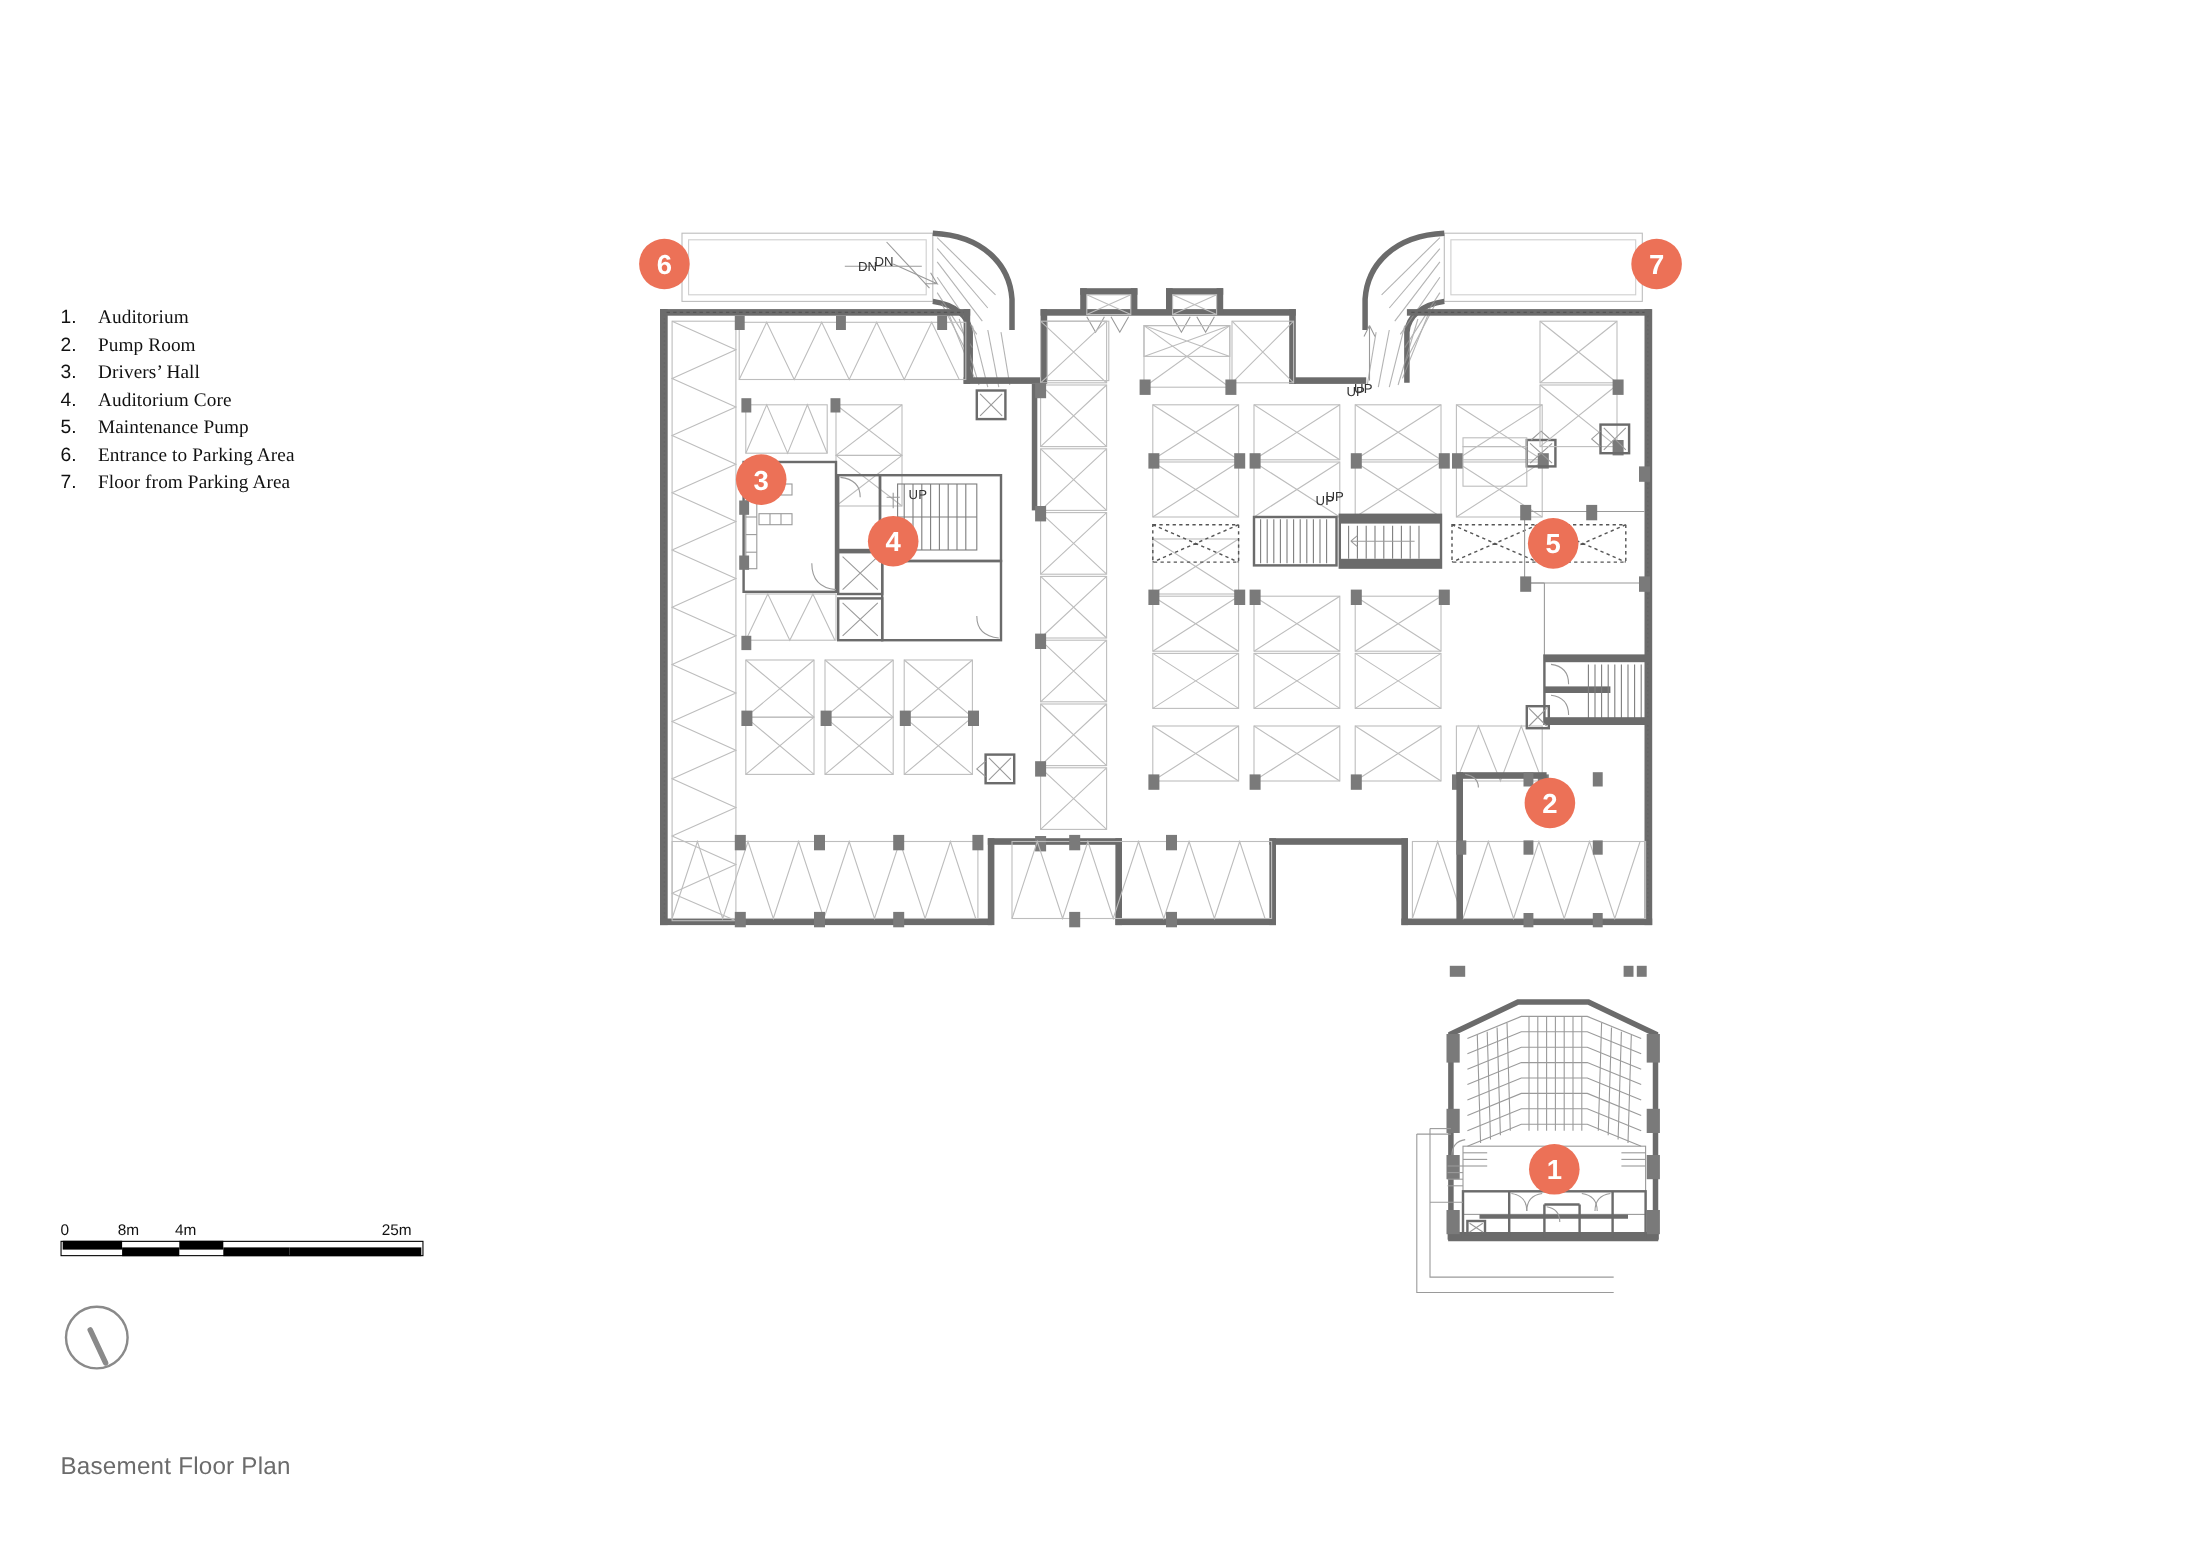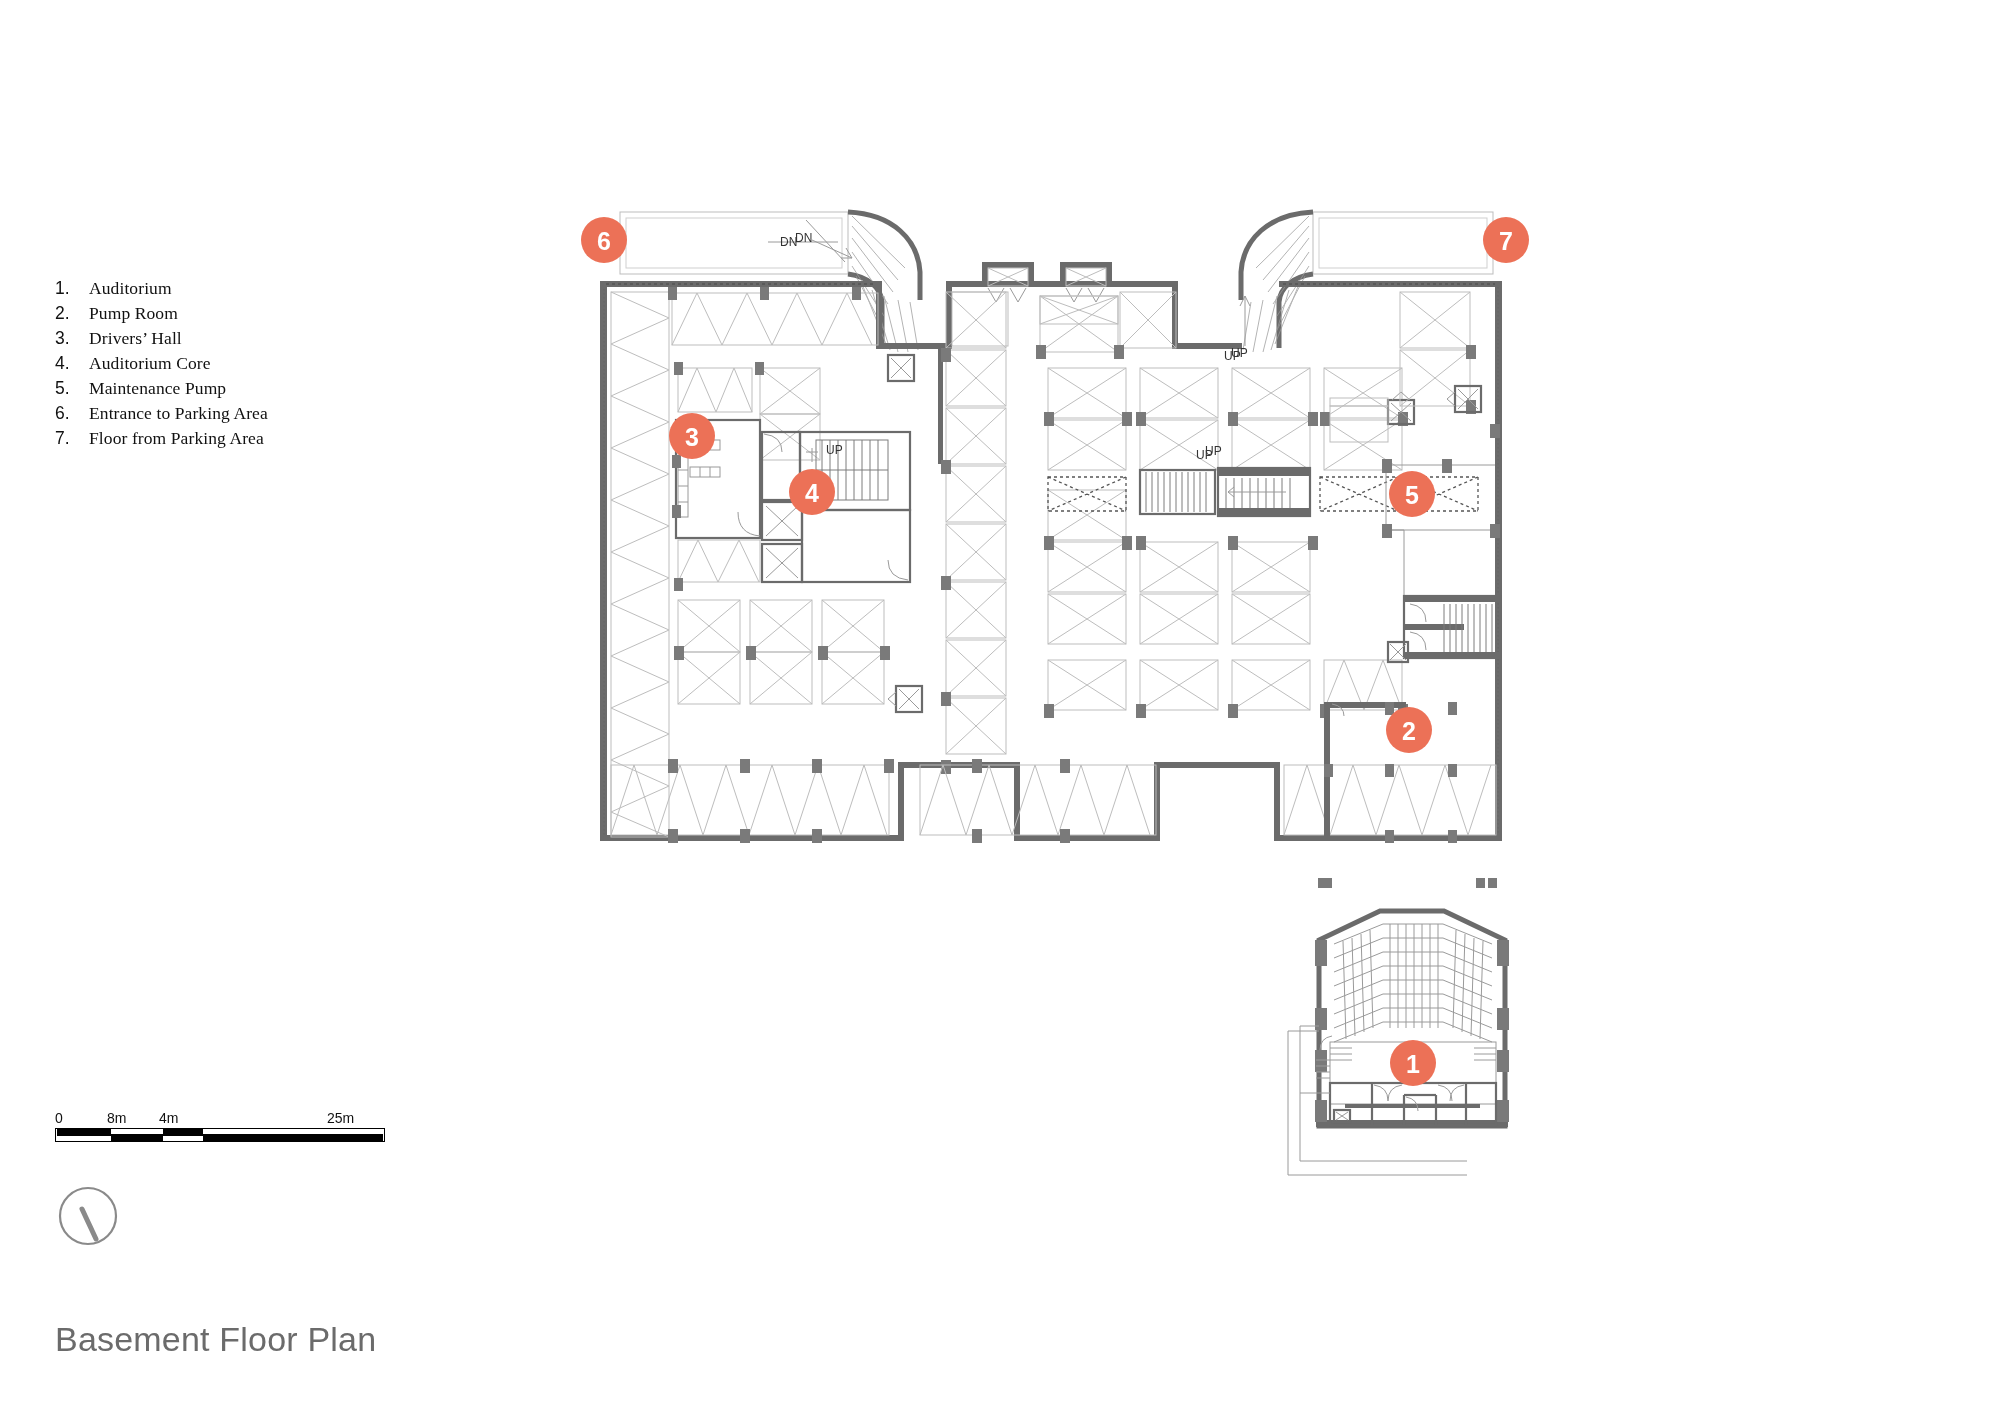--- a/index.html
+++ b/index.html
@@ -19,21 +19,21 @@
   #scalebar .tick{position:absolute;font-size:14px;color:#111;bottom:0;}
   #scalebar .bar{position:relative;height:14px;margin-top:2px;}
   #scalebar .seg{position:absolute;top:0;height:8px;background:#000;}
   #scalebar .seg.b{top:6px;}
   #scalebar .base{position:absolute;left:0;top:0;width:100%;height:14px;
                   border:1px solid #000;box-sizing:border-box;}
 
   
   #north{position:absolute;left:57px;top:1185px;width:62px;height:62px;}
   
-  #title{position:absolute;left:55px;top:1320px;font-size:34px;color:#6b6b6b;
+  #title{position:absolute;left:55px;top:1320px;font-size:22px;color:#6b6b6b;
          font-weight:400;letter-spacing:.2px;}
 
   
   #drawing{position:absolute;left:0;top:0;width:2000px;height:1414px;}
   #drawing svg{display:block;}
 
   
   .mk circle{fill:#ec7157;}
   .mk text{fill:#ffffff;font-family:"Liberation Sans",sans-serif;
            font-size:25px;font-weight:600;text-anchor:middle;dominant-baseline:central;}
@@ -724,21 +724,21 @@
         <text x="1205" y="455" class="anot" fill="none">UP</text>
       </g>
 </svg>
 </div>
 
 <div id="scalebar">
   <div class="ticks">
     <span class="tick" style="left:0">0</span>
     <span class="tick" style="left:52px">8m</span>
     <span class="tick" style="left:104px">4m</span>
-    <span class="tick" style="left:272px">25m</span>
+    <span class="tick" style="left:292px">25m</span>
   </div>
   <div class="bar">
     <div class="base"></div>
     <div class="seg" style="left:2px;  width:54px;"></div>
     <div class="seg b" style="left:56px; width:52px;"></div>
     <div class="seg" style="left:108px;width:40px;"></div>
     <div class="seg b" style="left:148px;width:60px;"></div>
     <div class="seg" style="left:208px;width:120px;top:6px;"></div>
   </div>
 </div>

